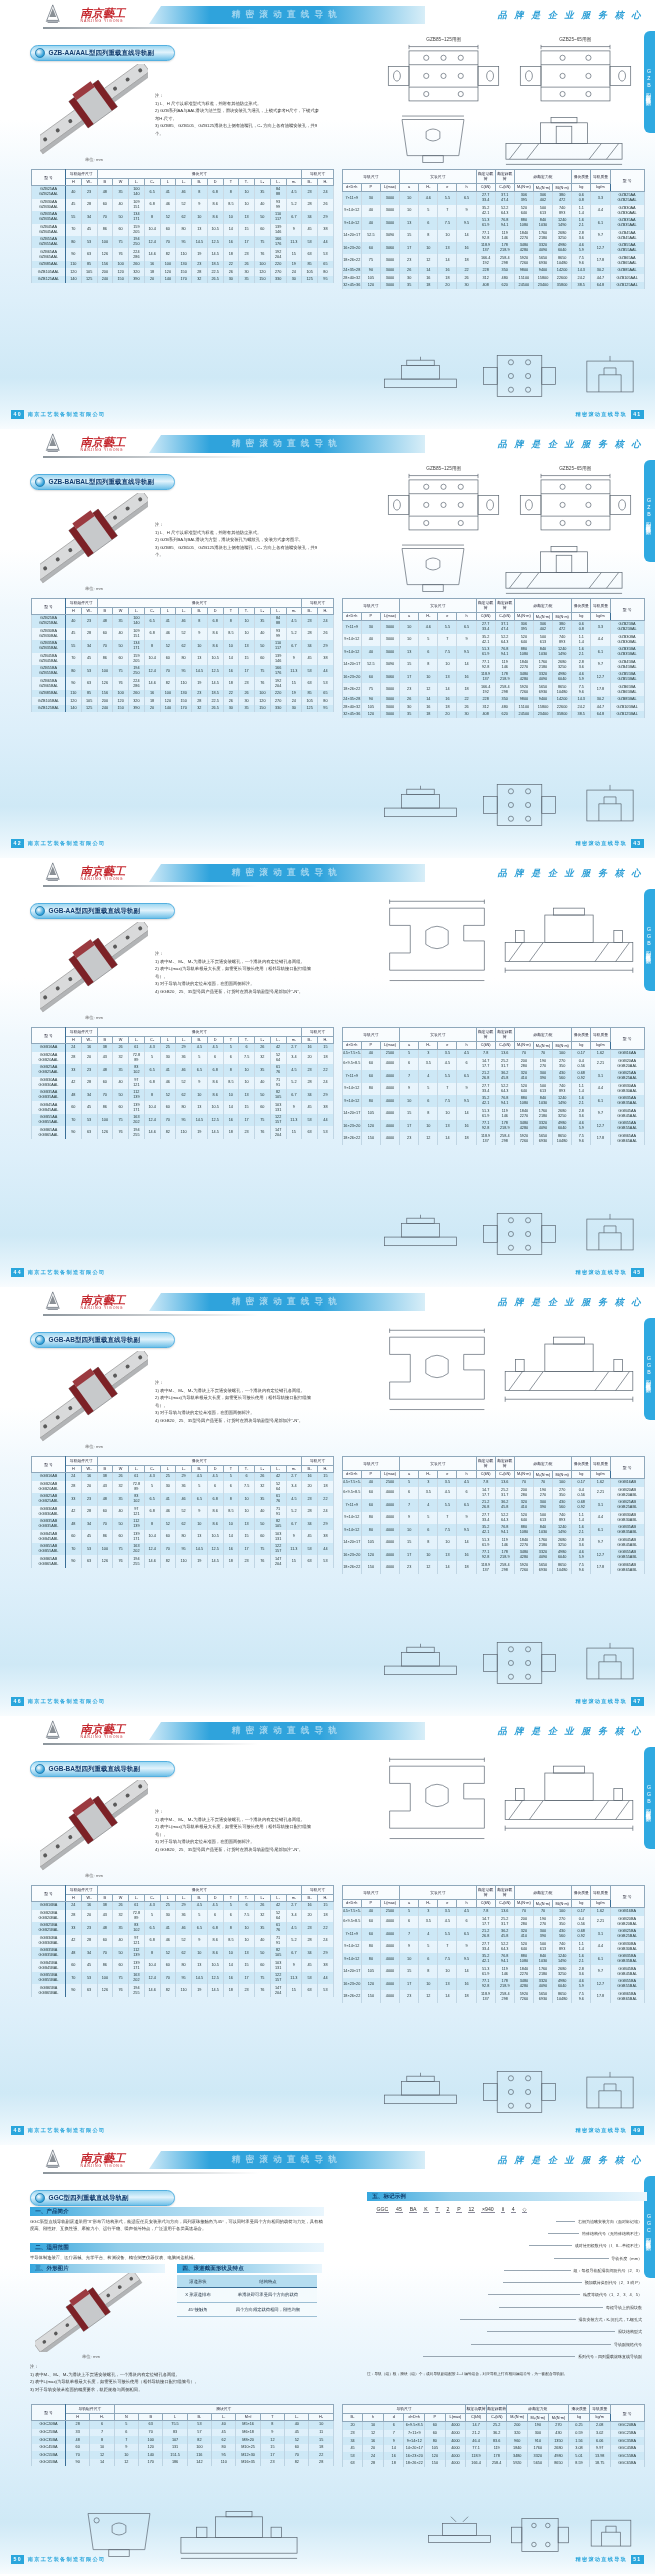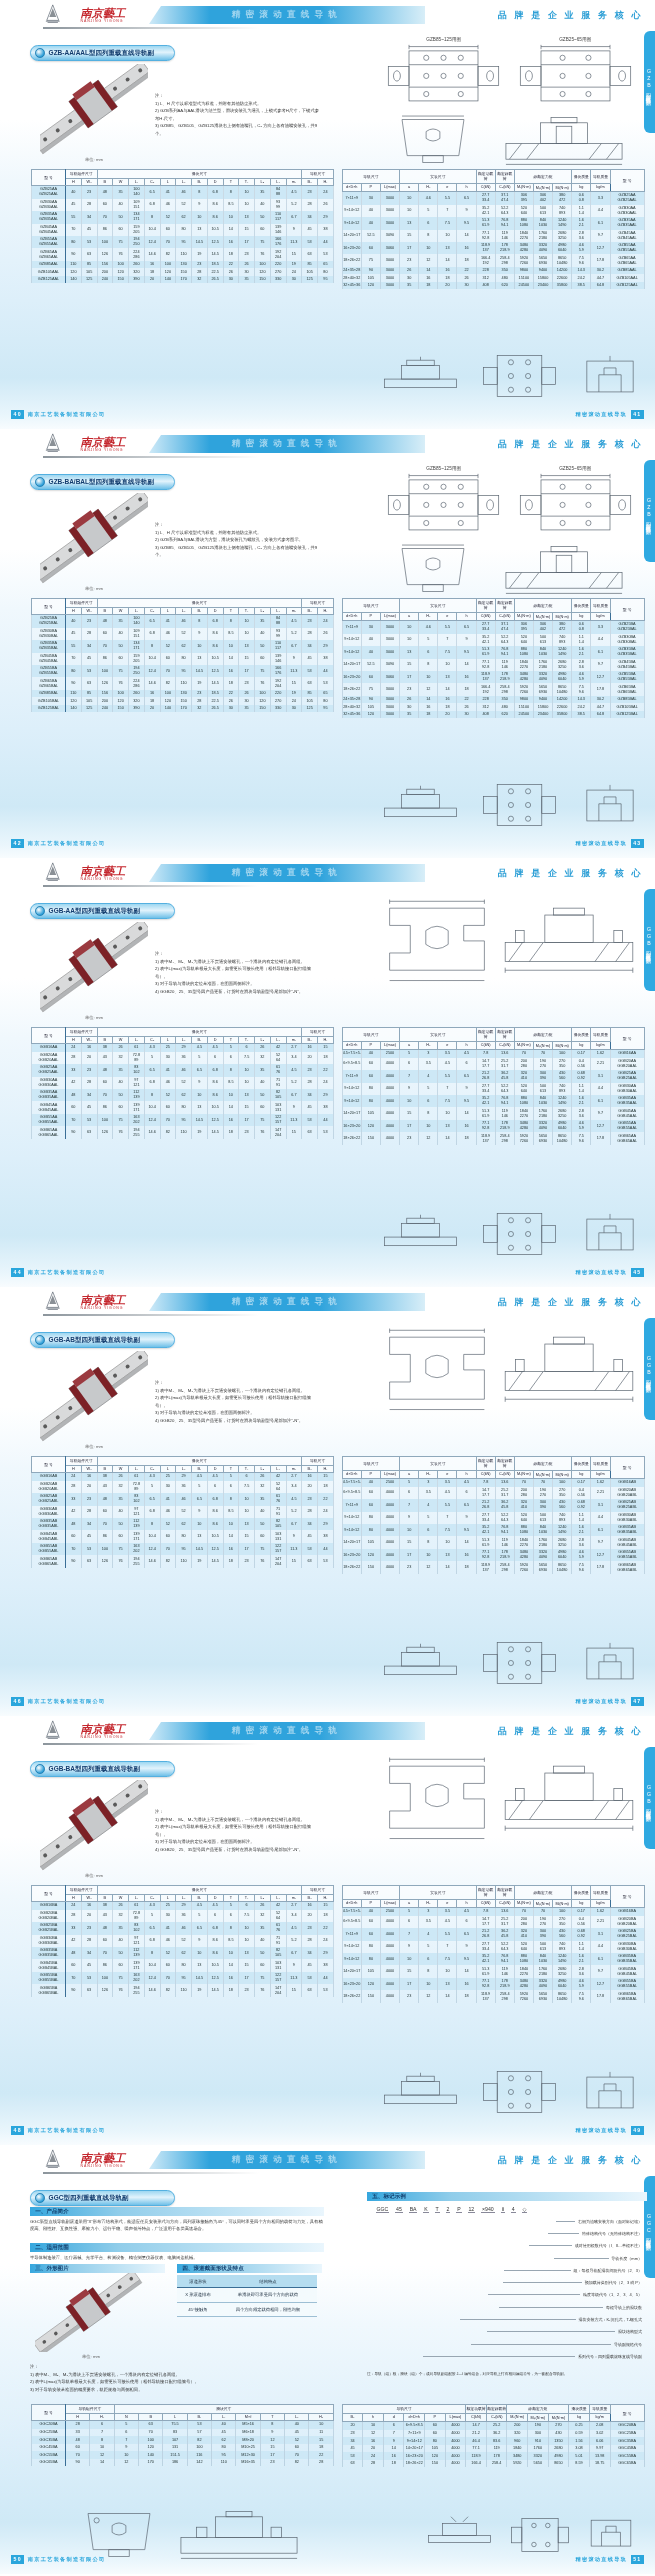--- a/index.html
+++ b/index.html
@@ -10,21 +10,21 @@
   .hdr-logo{position:absolute;left:45px;top:4.3px;display:flex;gap:20px;align-items:flex-end;}
   .logo-txt{color:#c4272e;font-weight:bold;font-size:11.2px;line-height:11.2px;font-style:italic;}
   .logo-sub{color:#c4272e;font-size:3.5px;letter-spacing:0.9px;}
   .hdr-rule{position:absolute;top:27px;left:43px;width:216px;height:2.2px;
     background:linear-gradient(90deg,#8c959c,rgba(255,255,255,0));}
   .banner{position:absolute;left:149px;top:6px;width:276px;height:18px;
     background:linear-gradient(90deg,#cfeaf8 0%,#2fa3dc 22%,#2fa3dc 62%,#d8eef8 100%);
     clip-path:polygon(12px 0,100% 0,100% 100%,0 100%);
     display:flex;align-items:center;justify-content:center;}
   .banner span{color:rgba(255,255,255,.55);font-weight:bold;font-size:8.6px;letter-spacing:5.2px;}
-  .slogan{position:absolute;right:12px;top:8.6px;color:#2d9fd6;font-weight:bold;
+  .slogan{position:absolute;right:12px;top:8.6px;color:#2d9fd6;font-style:italic;font-weight:bold;
     font-size:9px;letter-spacing:2.6px;white-space:nowrap;}
   .tab{position:absolute;right:0;top:31px;width:11.2px;height:102px;background:#2fa9e1;
     border-radius:6px 0 0 6px;color:#fff;writing-mode:vertical-rl;text-orientation:upright;
     font-size:5.2px;letter-spacing:0.9px;display:flex;align-items:center;justify-content:center;}
   
   .pill{position:absolute;left:30px;top:45px;height:14px;min-width:130px;border-radius:7.8px;
     background:linear-gradient(180deg,#9ed7f1,#e2f3fc 45%,#6fc0e8);border:0.9px solid #54b0e0;
     display:flex;align-items:center;gap:3.5px;padding:0 8.6px 0 4.3px;box-shadow:0 0.9px 1.7px rgba(0,0,0,.15);}
   .pill .dot{width:7.8px;height:7.8px;border-radius:50%;background:radial-gradient(circle at 35% 35%,#ffffff,#2f9fd8 70%);
     border:0.9px solid #1d7fb5;flex:0 0 auto;}

